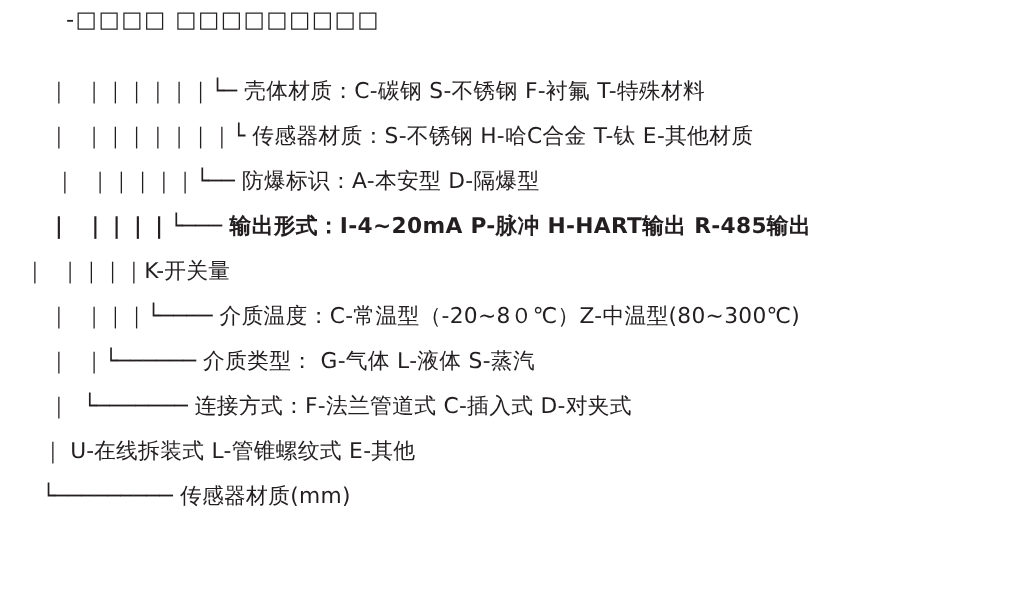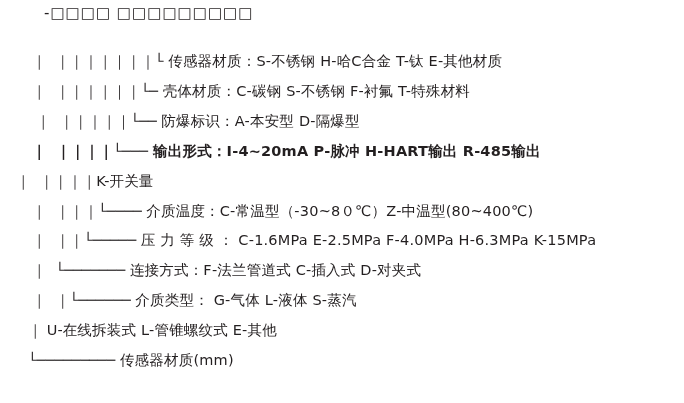--- a/index.html
+++ b/index.html
@@ -70,55 +70,52 @@
 </style>
 </head>
 <body>
 
 <div class="page">
 
   <div class="header">-□□□□ □□□□□□□□□</div>
 
   <div class="rows">
 
+    <div class="row r2">
+      <span class="stem">｜  ｜｜｜｜｜｜└─ </span><span class="txt">壳体材质：C-碳钢 S-不锈钢 F-衬氟 T-特殊材料</span>
+    </div>
+
     <div class="row r1">
       <span class="stem">｜  ｜｜｜｜｜｜｜└ </span><span class="txt">传感器材质：S-不锈钢 H-哈C合金 T-钛 E-其他材质</span>
-    </div>
-
-    <div class="row r2">
-      <span class="stem">｜  ｜｜｜｜｜｜└─ </span><span class="txt">壳体材质：C-碳钢 S-不锈钢 F-衬氟 T-特殊材料</span>
     </div>
 
     <div class="row r3">
       <span class="stem">｜  ｜｜｜｜｜└── </span><span class="txt">防爆标识：A-本安型 D-隔爆型</span>
     </div>
 
     <div class="row r4">
       <span class="stem">｜  ｜｜｜｜└─── </span><span class="txt">输出形式：I-4~20mA P-脉冲 H-HART输出 R-485输出</span>
     </div>
 
     <div class="row r5">
       <span class="stem">｜  ｜｜｜｜K-</span><span class="txt">开关量</span>
     </div>
 
     <div class="row r6">
-      <span class="stem">｜  ｜｜｜└──── </span><span class="txt">介质温度：C-常温型（-30~8０℃）Z-中温型(80~400℃)</span>
+      <span class="stem">｜  ｜｜｜└──── </span><span class="txt">介质温度：C-常温型（-20~8０℃）Z-中温型(80~300℃)</span>
     </div>
 
 
-    <div class="row r8 wrap">
-      <span class="stem">｜  ｜｜└───── </span><span class="txt">压 力 等 级 ： C-1.6MPa E-2.5MPa F-4.0MPa H-6.3MPa K-15MPa</span>
+
+    <div class="row r9">
+      <span class="stem">｜  ｜└────── </span><span class="txt">介质类型： G-气体 L-液体 S-蒸汽</span>
     </div>
 
     <div class="row r10">
       <span class="stem">｜  └─────── </span><span class="txt">连接方式：F-法兰管道式 C-插入式 D-对夹式</span>
-    </div>
-
-    <div class="row r9">
-      <span class="stem">｜  ｜└────── </span><span class="txt">介质类型： G-气体 L-液体 S-蒸汽</span>
     </div>
 
     <div class="row r11">
       <span class="stem">｜ U-</span><span class="txt">在线拆装式 L-管锥螺纹式 E-其他</span>
     </div>
 
     <div class="row r12">
       <span class="stem">└───────── </span><span class="txt">传感器材质(mm)</span>
     </div>
 

